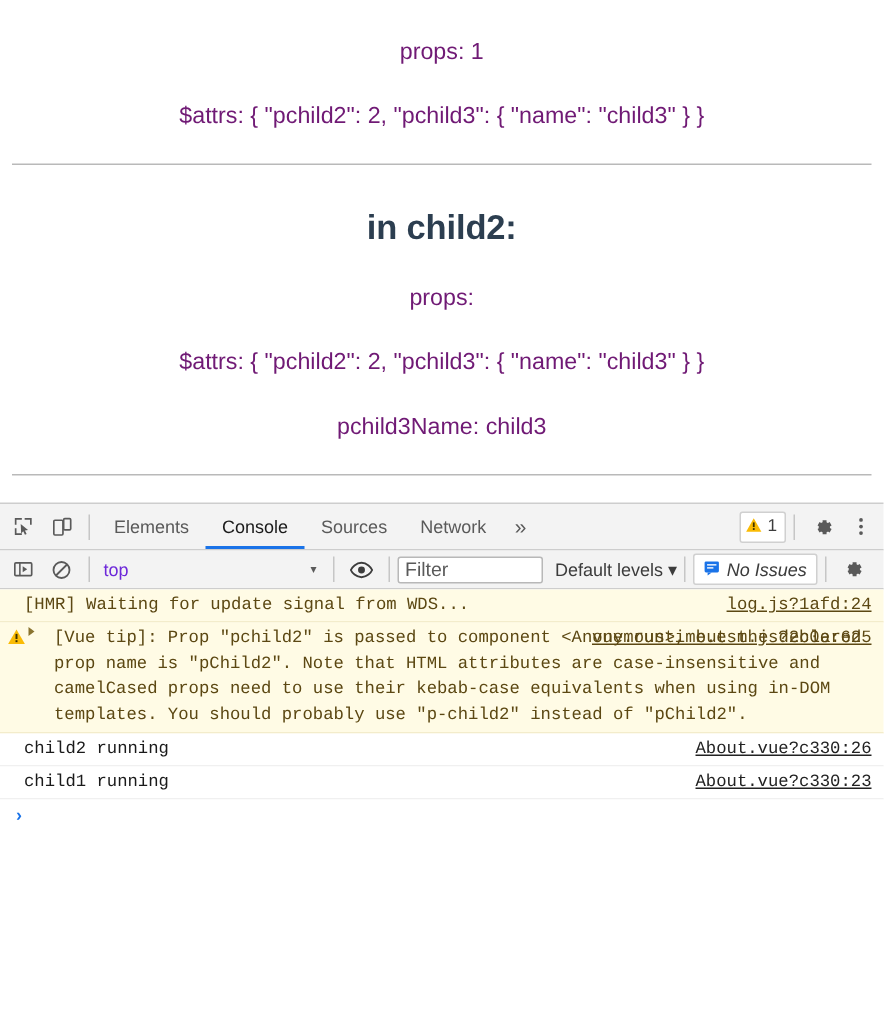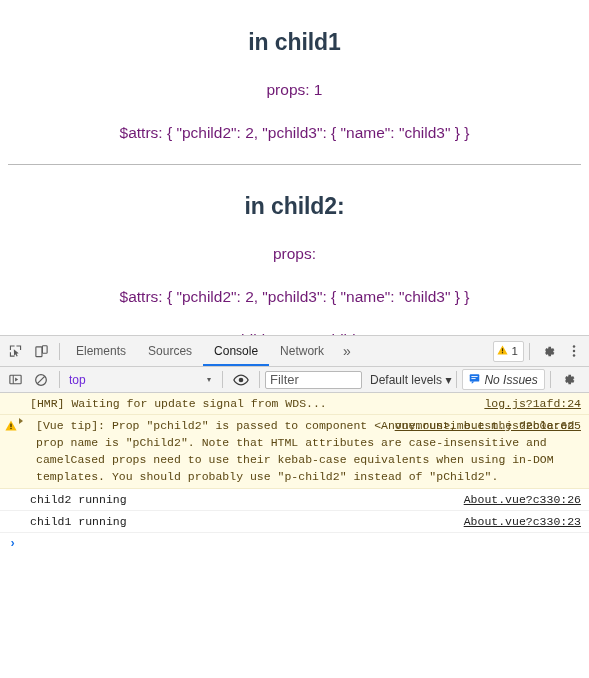--- a/index.html
+++ b/index.html
@@ -183,21 +183,21 @@
 
   
   .dt-console {
     background: #fff;
     font-family: "Liberation Mono", monospace;
     font-size: 11.5px;
   }
   .msg {
     position: relative;
     border-bottom: 1px solid #f0f0f0;
-    padding: 2px 8px 2px 30px;
+    padding: 2px 8px 2px 16px;
     line-height: 17px;
     min-height: 17px;
     box-sizing: border-box;
   }
   .msg .src {
     position: absolute;
     right: 8px;
     top: 2px;
     text-decoration: underline;
     white-space: nowrap;
@@ -260,21 +260,20 @@
     font-weight: bold;
     font-family: "Liberation Mono", monospace;
   }
 </style>
 </head>
 <body>
 
 <div class="page">
 
   <div>
-    <h2>in child1</h2>
     <p class="line">props: 1</p>
     <p class="line">$attrs: { "pchild2": 2, "pchild3": { "name": "child3" } }</p>
   </div>
 
   <hr>
 
   <div class="sect2">
     <h2>in child2:</h2>
     <p class="line">props:</p>
     <p class="line">$attrs: { "pchild2": 2, "pchild3": { "name": "child3" } }</p>
@@ -300,22 +299,22 @@
     <div class="dt-iconbtn">
       <svg width="15" height="15" viewBox="0 0 16 16">
         <rect x="2" y="3" width="6.5" height="10.5" rx="0.8" fill="none" stroke="#5a5a5a" stroke-width="1.2"></rect>
         <rect x="9" y="1.8" width="5" height="8" rx="0.8" fill="none" stroke="#5a5a5a" stroke-width="1.2"></rect>
       </svg>
     </div>
 
     <div class="dt-sep"></div>
 
     <div class="dt-tab">Elements</div>
+    <div class="dt-tab active">Console</div>
     <div class="dt-tab">Sources</div>
-    <div class="dt-tab active">Console</div>
     <div class="dt-tab">Network</div>
     <div class="dt-more">»</div>
 
     <div class="dt-spacer"></div>
 
     <div class="dt-warnchip">
       <span>
         <svg width="11" height="10" viewBox="0 0 12 11">
           <path d="M6 0.6L11.6 10.4H0.4z" fill="#fabb05"></path>
           <rect x="5.35" y="3.6" width="1.3" height="3.4" fill="#3c3000"></rect>

